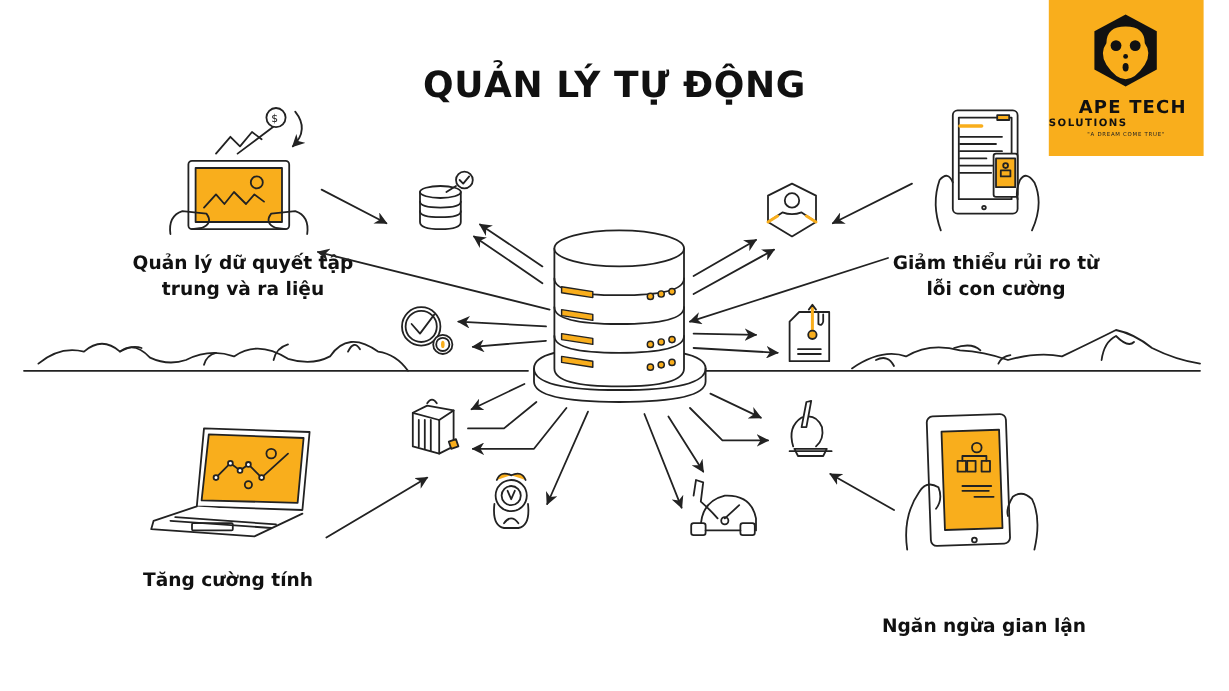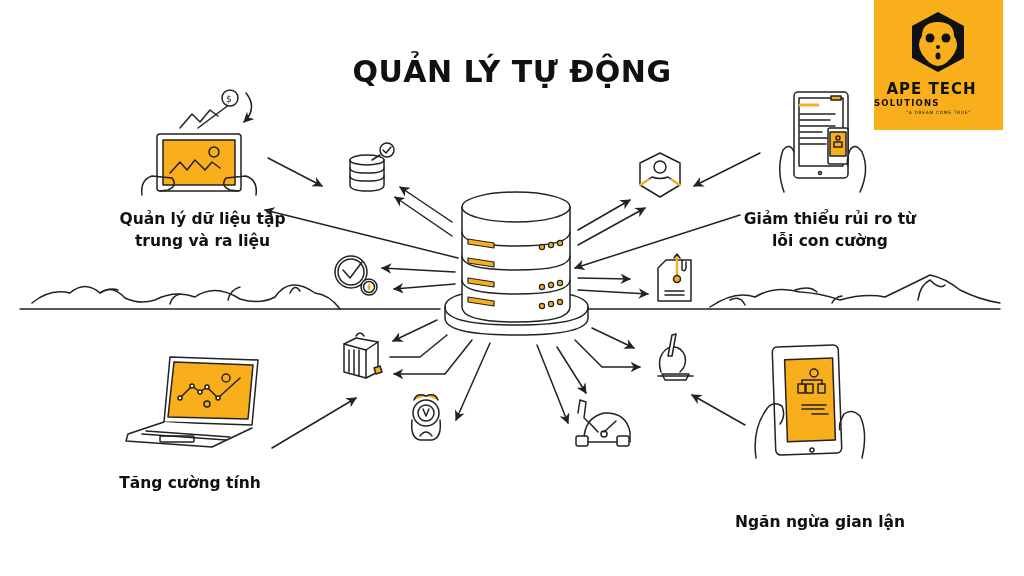--- a/index.html
+++ b/index.html
@@ -4,21 +4,21 @@
 <style>
   html, body { margin:0; padding:0; background:#ffffff; }
   body { width:1024px; height:576px; position:relative; overflow:hidden; font-family:"DejaVu Sans", sans-serif; color:#111; }
   .title { position:absolute; left:0; width:1024px; top:42px; text-align:center; font-size:30px; font-weight:bold; letter-spacing:0.5px; color:#111;margin-top:12px; }
   .label { position:absolute; text-align:center; font-size:15.5px; font-weight:bold; line-height:22px; color:#111; }
   .lbl-tl { left:100px; top:208px; width:205px; }
   .lbl-tr { left:730px; top:208px; width:200px; }
   .lbl-bl { left:100px; top:472px; width:180px; }
   .lbl-br { left:715px; top:476px; width:210px;margin-top:35px; }
   .logo { position:absolute; left:874px; top:0; width:129px; height:130px; background:#F9AE1C; }
-  .logo .brand { position:absolute; left:0; width:115px; top:80px; text-align:center; font-size:15px; font-weight:bold; letter-spacing:1px; color:#111; }
+  .logo .brand { position:absolute; left:0; width:115px; top:80px; text-align:right; font-size:15px; font-weight:bold; letter-spacing:1px; color:#111; }
   .logo .sub { position:absolute; left:0; width:129px; top:98px; font-size:8.5px; font-weight:bold; letter-spacing:1.2px; color:#111; }
   .logo .tag { position:absolute; left:0; width:129px; top:110px; text-align:center; font-size:4.5px; letter-spacing:0.6px; color:#222; }
   svg.scene { position:absolute; left:0; top:0; }
 </style>
 </head>
 <body>
 
 <div class="title">QUẢN LÝ TỰ ĐỘNG</div>
 
 <div class="logo">
@@ -29,21 +29,21 @@
     <circle cx="72" cy="38" r="4.5" fill="#111"></circle>
     <circle cx="64" cy="47" r="2" fill="#111"></circle>
     <ellipse cx="64" cy="56" rx="2.5" ry="3.5" fill="#111"></ellipse>
   </svg>
   <div class="brand">APE TECH</div>
   <div class="sub">SOLUTIONS</div>
   <div class="tag">"A DREAM COME TRUE"</div>
 </div>
 
 <div class="label lbl-tl">
-  <div>Quản lý dữ liệu tập</div>
+  <div>Quản lý dữ quyết tập</div>
   <div>trung và ra liệu</div>
 </div>
 <div class="label lbl-tr">
   <div>Giảm thiểu rủi ro từ</div>
   <div>lỗi con cường</div>
 </div>
 <div class="label lbl-bl">
   <div>Tăng cường tính</div>
 </div>
 <div class="label lbl-br">

